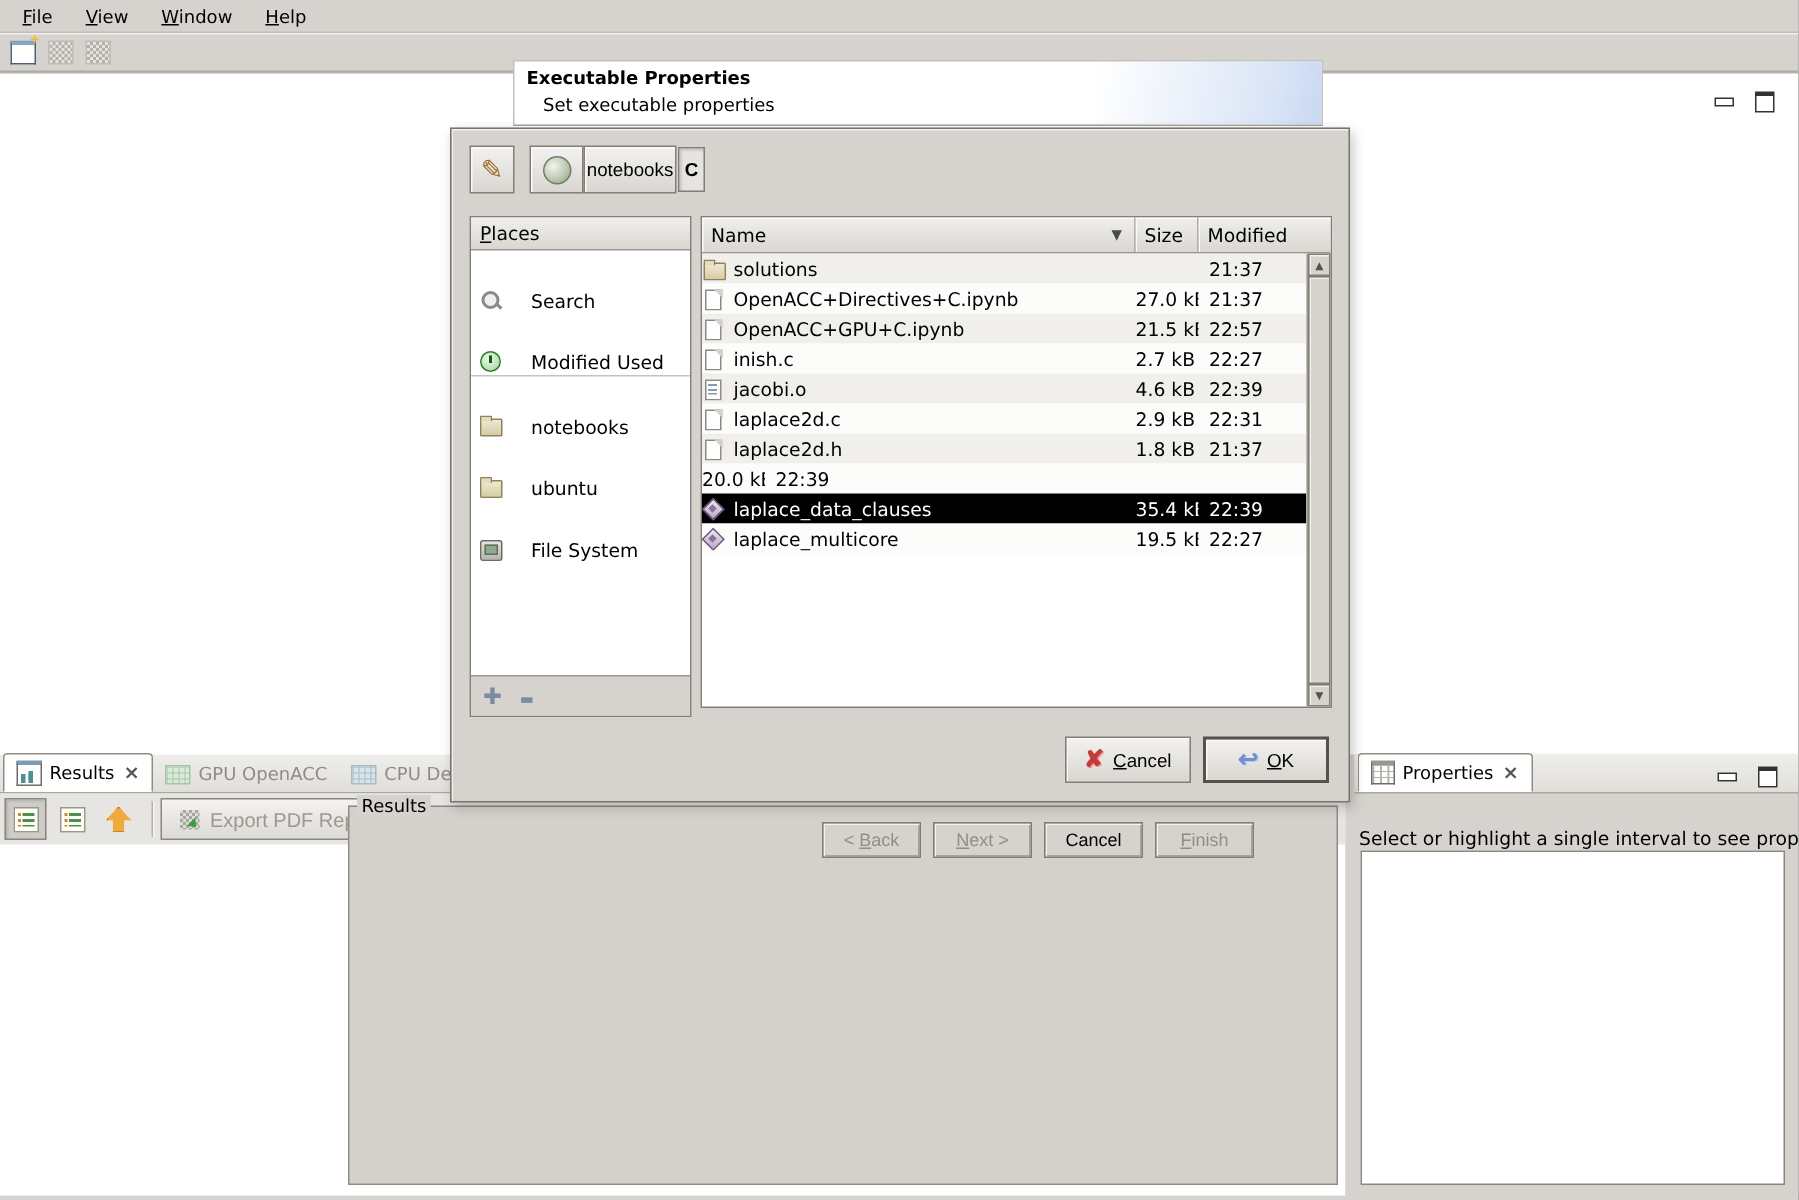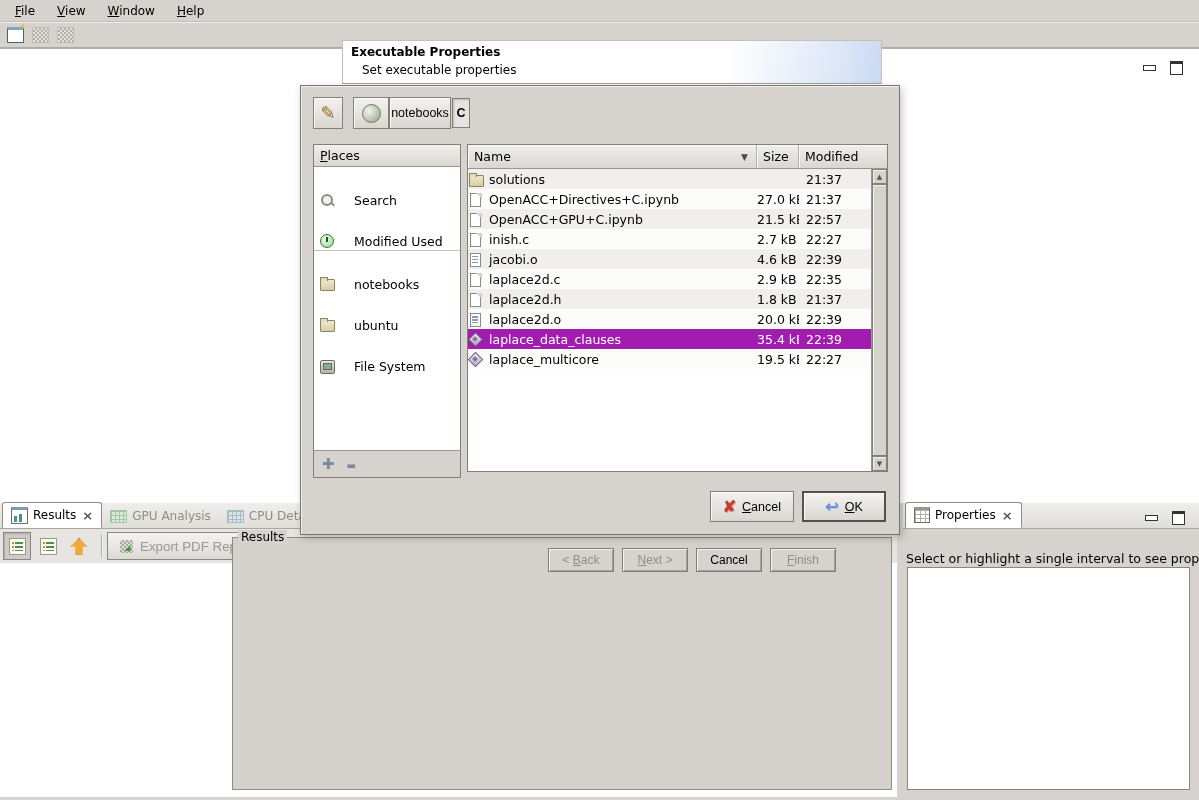--- a/index.html
+++ b/index.html
@@ -131,21 +131,21 @@
   .fheader{display:flex;height:24px;background:linear-gradient(#f0efec,#dad7d2);border-bottom:1px solid #9a978f;box-sizing:border-box;}
   .fh{display:flex;align-items:center;padding-left:6px;font-size:12.5px;border-right:1px solid #b3b0aa;box-shadow:inset 1px 1px 0 #fbfaf9;box-sizing:border-box;}
   .fh-name{flex:0 0 289px;justify-content:space-between;}
   .fh-size{flex:0 0 42px;}
   .fh-mod{flex:1 1 auto;border-right:none;}
   .sort-arrow{color:#4a4a4a;font-size:9px;margin-right:8px;}
   .fbody{position:absolute;left:0;top:24px;right:16px;bottom:0;overflow:hidden;}
   .frow{display:flex;height:20px;align-items:center;font-size:12.5px;}
   .frow:nth-child(odd){background:#f1efec;}
   .frow:nth-child(even){background:#fcfcfb;}
-  .frow.selected{background:#a21caf;color:#fff;}
+  .frow.selected{background:#000000;color:#fff;}
   .fcell{white-space:nowrap;overflow:hidden;box-sizing:border-box;}
   .fc-name{flex:0 0 289px;display:flex;align-items:center;gap:6px;padding-left:0;}
   .fc-size{flex:0 0 42px;text-align:right;padding-right:3px;}
   .fc-mod{flex:1 1 auto;padding-left:7px;}
   .fic{flex:0 0 15px;height:15px;position:relative;display:inline-block;}
   
   .fscroll{position:absolute;top:24px;right:0;bottom:0;width:16px;background:#d6d3ce;border-left:1px solid #9a978f;box-sizing:border-box;}
   .sb-btn{position:absolute;left:0;width:15px;height:15px;background:#d6d3ce;border:1px solid #827f77;
     box-shadow:inset 1px 1px 0 #f4f3f0;display:flex;align-items:center;justify-content:center;
     font-size:7px;color:#55524c;box-sizing:border-box;}
@@ -210,21 +210,21 @@
   <div class="analysis-panel">
     <div class="tabrow">
   <div class="tab active closable">
     <span class="tic ic-analysis"></span>
     <span>Results</span>
   <span class="tab-close"></span>
         </div>
 
   <div class="tab disabled">
     <span class="tic ic-gpu-grid"></span>
-    <span>GPU Analysis</span>
+    <span>GPU OpenACC</span>
   </div>
 
   <div class="tab disabled">
     <span class="tic ic-cpu-grid"></span>
     <span>CPU Details</span>
   </div>
 
   <div class="tab disabled">
     <span class="tic ic-console"></span>
     <span>C</span>
@@ -397,37 +397,33 @@
     <span class="fcell fc-size">4.6 kB</span>
     <span class="fcell fc-mod">22:39</span>
   </div>
 
   <div class="frow">
     <span class="fcell fc-name">
       <i class="fic ic-file"></i>
       <span>laplace2d.c</span>
     </span>
     <span class="fcell fc-size">2.9 kB</span>
-    <span class="fcell fc-mod">22:35</span>
+    <span class="fcell fc-mod">22:31</span>
   </div>
 
   <div class="frow">
     <span class="fcell fc-name">
       <i class="fic ic-file"></i>
       <span>laplace2d.h</span>
     </span>
     <span class="fcell fc-size">1.8 kB</span>
     <span class="fcell fc-mod">21:37</span>
   </div>
 
   <div class="frow">
-    <span class="fcell fc-name">
-      <i class="fic ic-objfile"></i>
-      <span>laplace2d.o</span>
-    </span>
     <span class="fcell fc-size">20.0 kB</span>
     <span class="fcell fc-mod">22:39</span>
   </div>
 
   <div class="frow selected">
     <span class="fcell fc-name">
       <i class="fic ic-exec"></i>
       <span>laplace_data_clauses</span>
     </span>
     <span class="fcell fc-size">35.4 kB</span>

